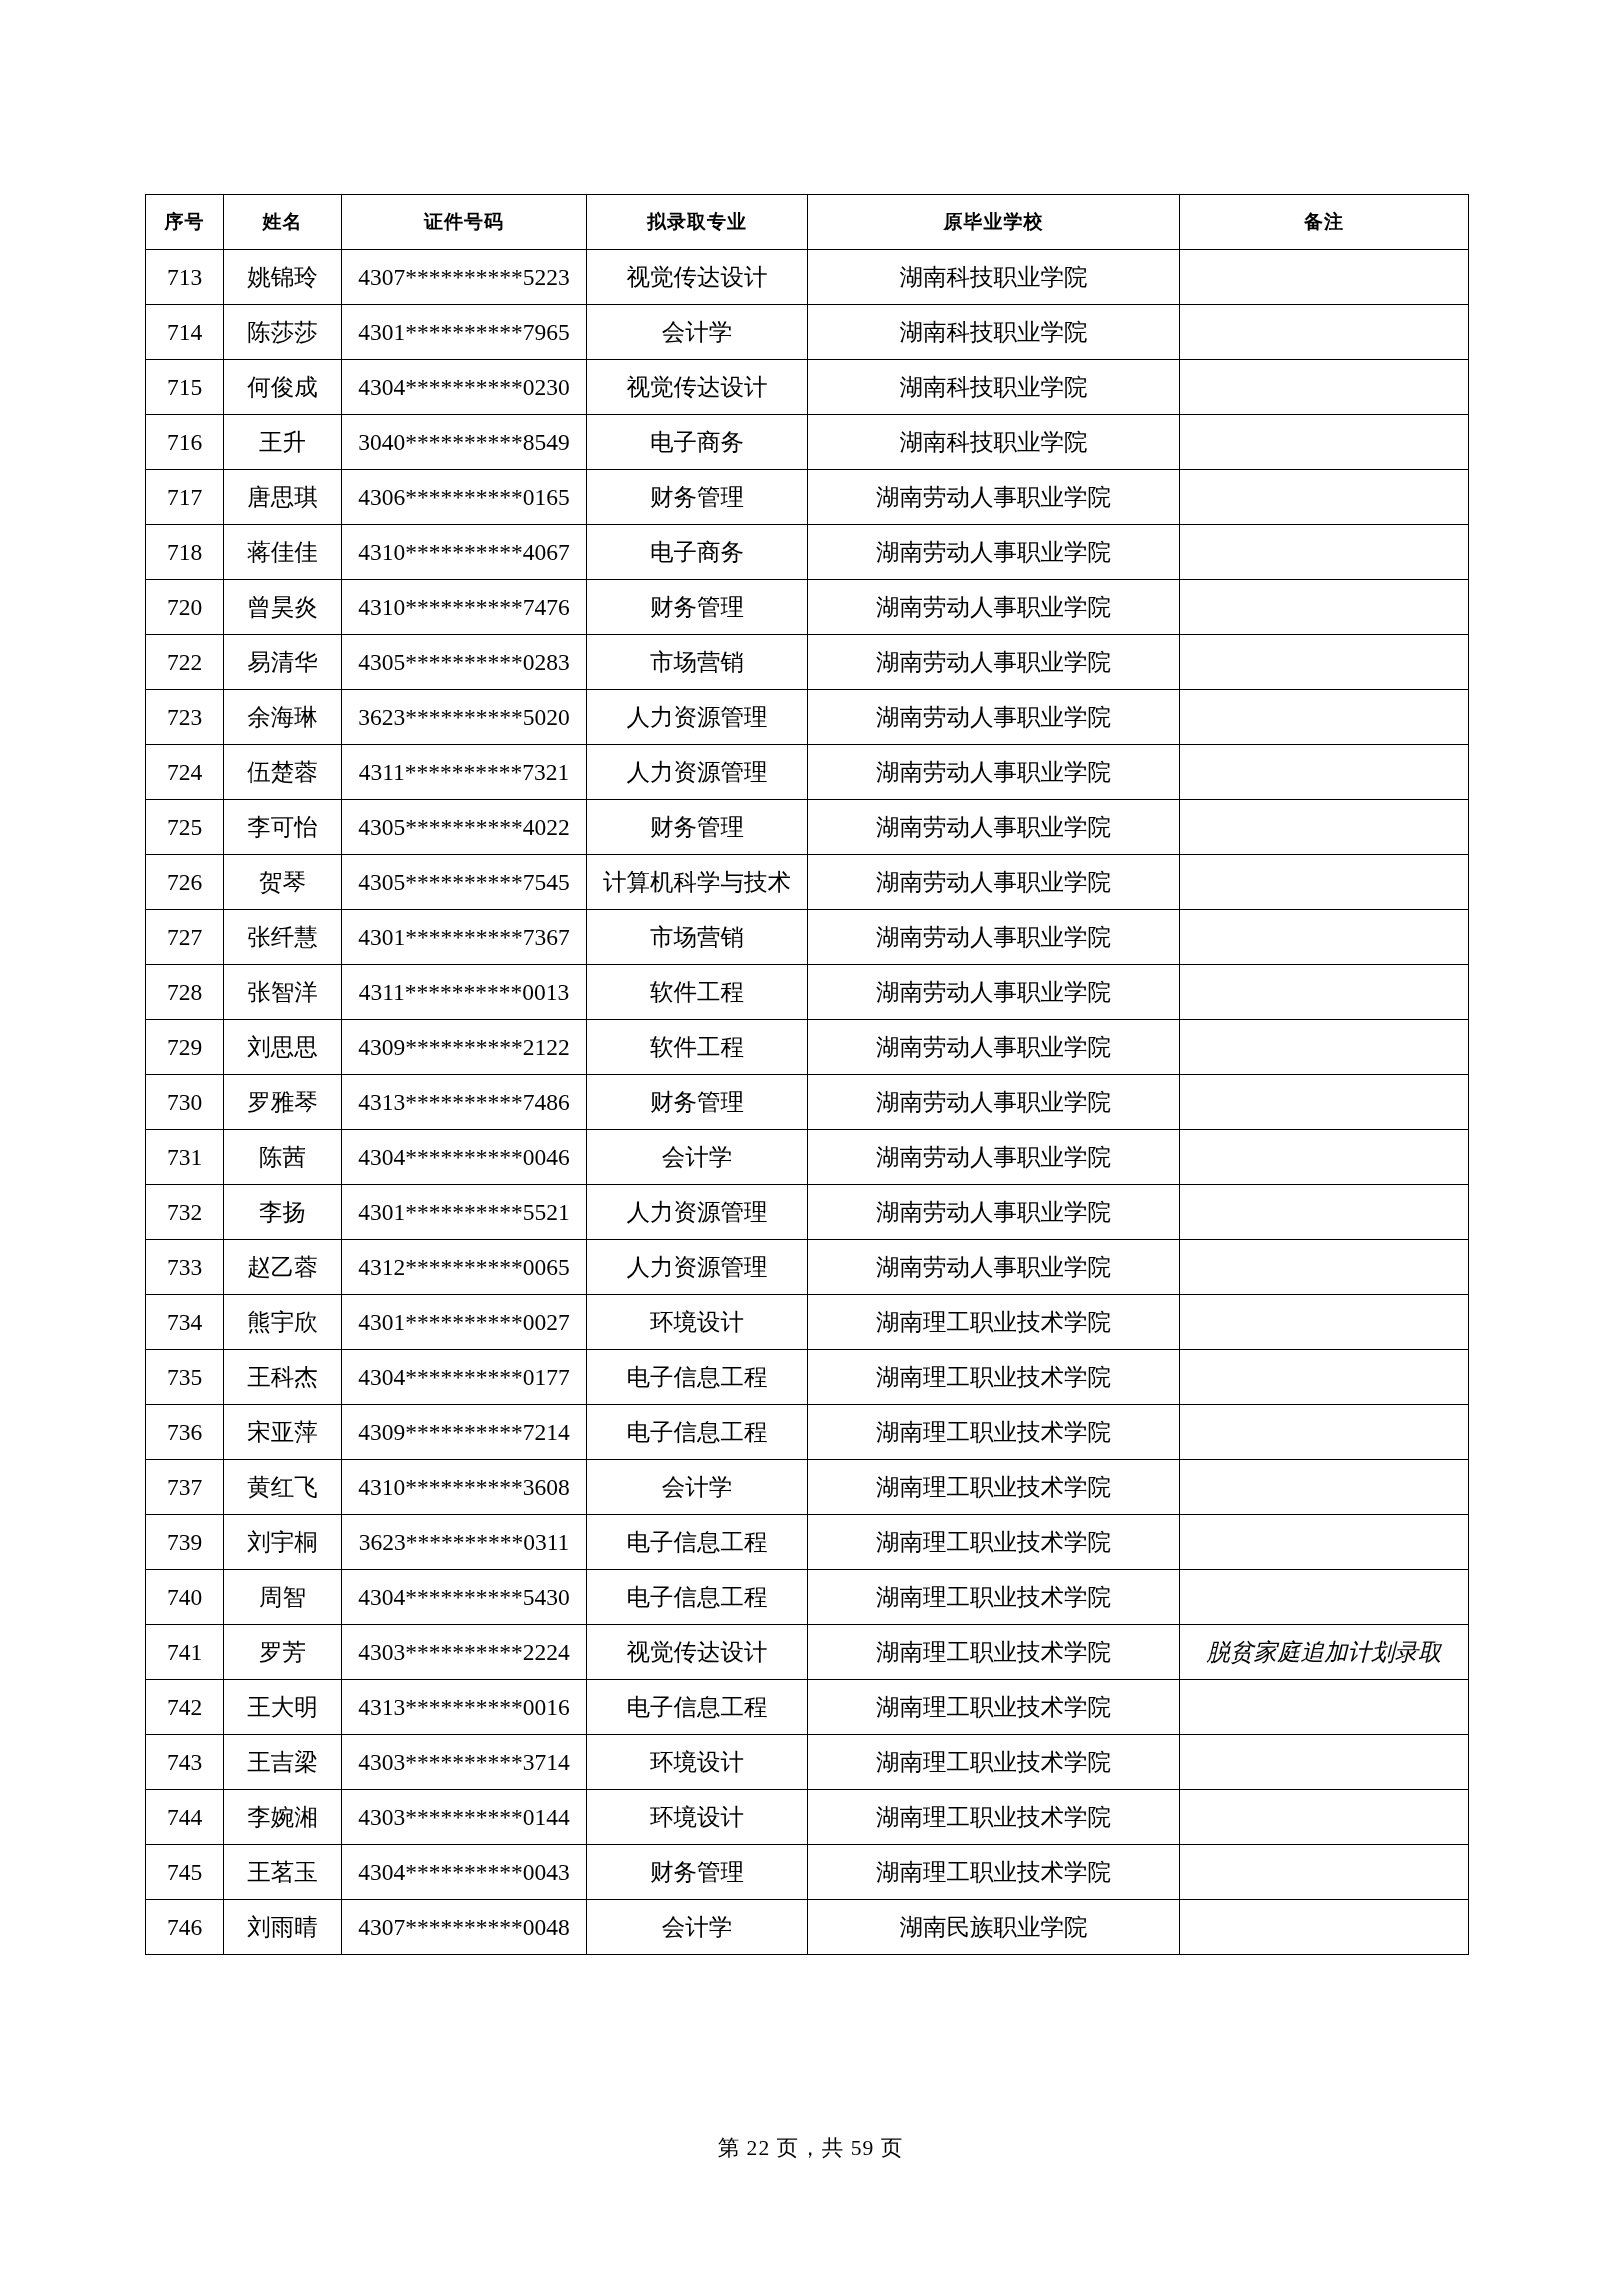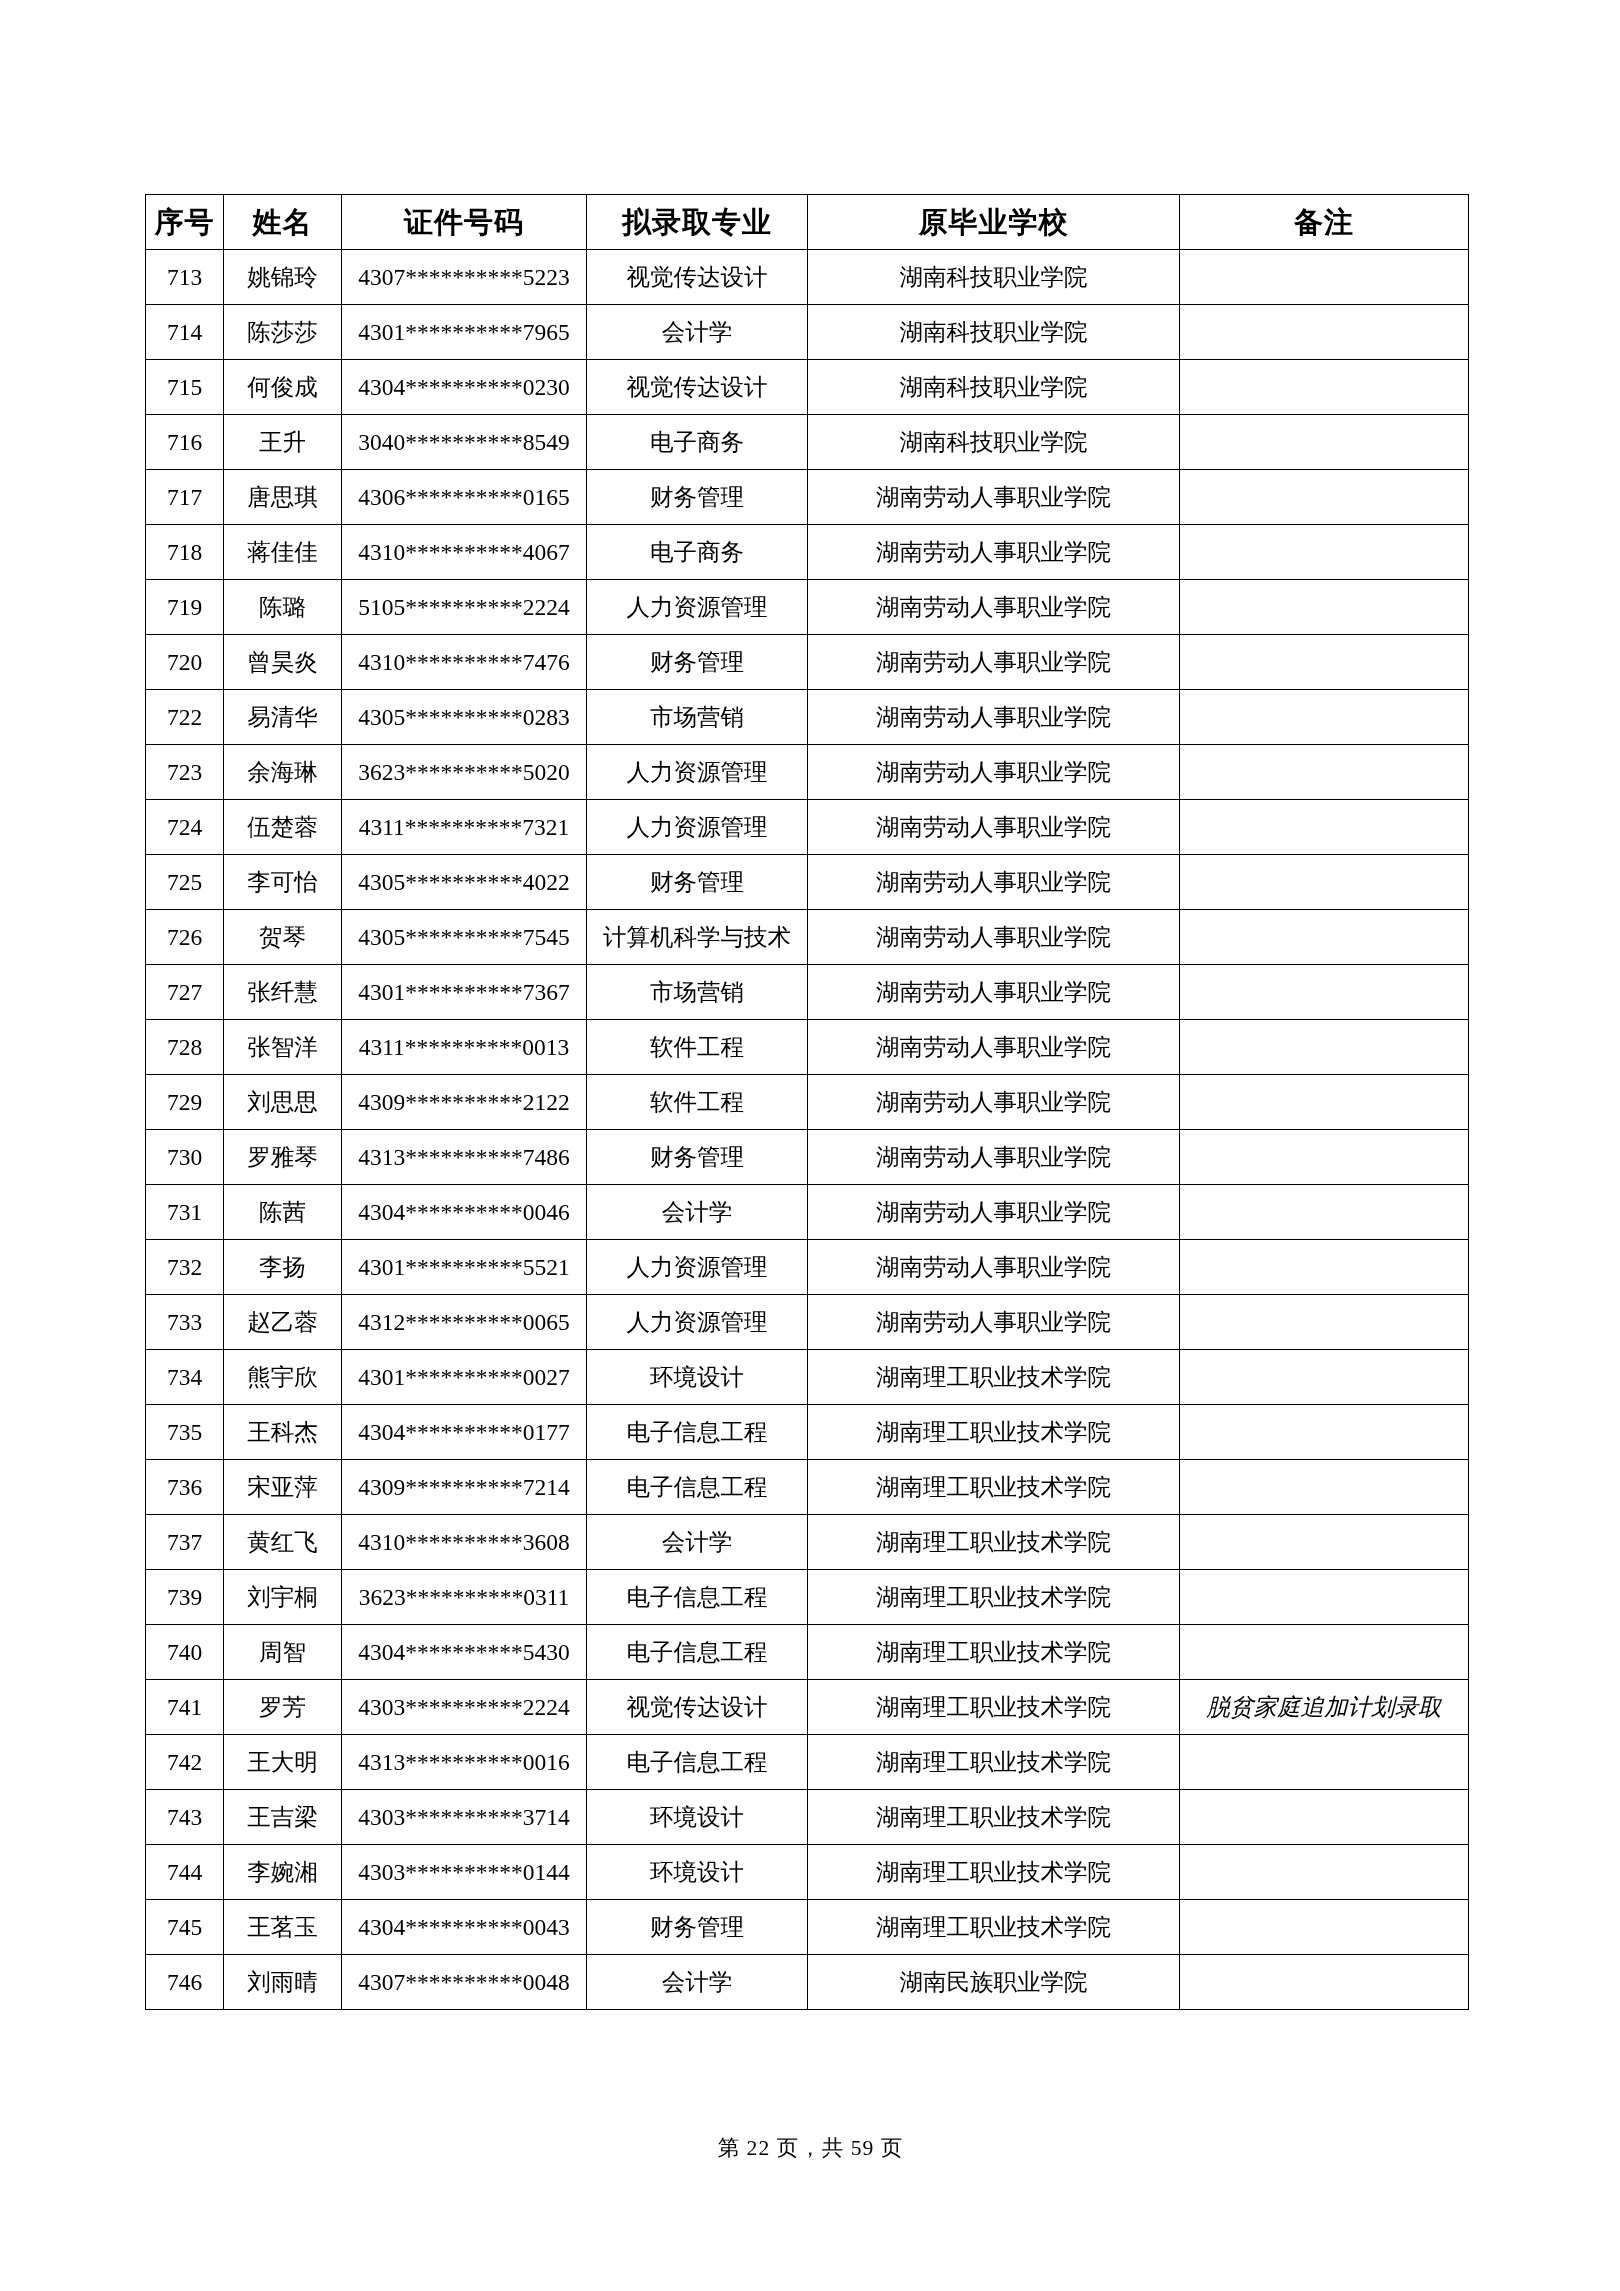--- a/index.html
+++ b/index.html
@@ -40,21 +40,21 @@
     text-align: center;
     vertical-align: middle;
     padding: 0;
     height: 54px;
     line-height: 54px;
     white-space: nowrap;
     overflow: hidden;
   }
   table.roster th {
     font-weight: bold;
-    font-size: 29px;
+    font-size: 19px;
     letter-spacing: 1px;
   }
   table.roster td {
     font-weight: normal;
     font-size: 23.5px;
   }
   
   col.c-seq     { width: 78px; }
   col.c-name    { width: 118px; }
   col.c-id      { width: 245px; }
@@ -148,28 +148,20 @@
           </tr>
           <tr>
             <td class="seq">718</td>
             <td class="name">蒋佳佳</td>
             <td class="id">4310**********4067</td>
             <td class="major">电子商务</td>
             <td class="school">湖南劳动人事职业学院</td>
             <td class="remark"></td>
           </tr>
           <tr>
-            <td class="seq">719</td>
-            <td class="name">陈璐</td>
-            <td class="id">5105**********2224</td>
-            <td class="major">人力资源管理</td>
-            <td class="school">湖南劳动人事职业学院</td>
-            <td class="remark"></td>
-          </tr>
-          <tr>
             <td class="seq">720</td>
             <td class="name">曾昊炎</td>
             <td class="id">4310**********7476</td>
             <td class="major">财务管理</td>
             <td class="school">湖南劳动人事职业学院</td>
             <td class="remark"></td>
           </tr>
           <tr>
             <td class="seq">722</td>
             <td class="name">易清华</td>

